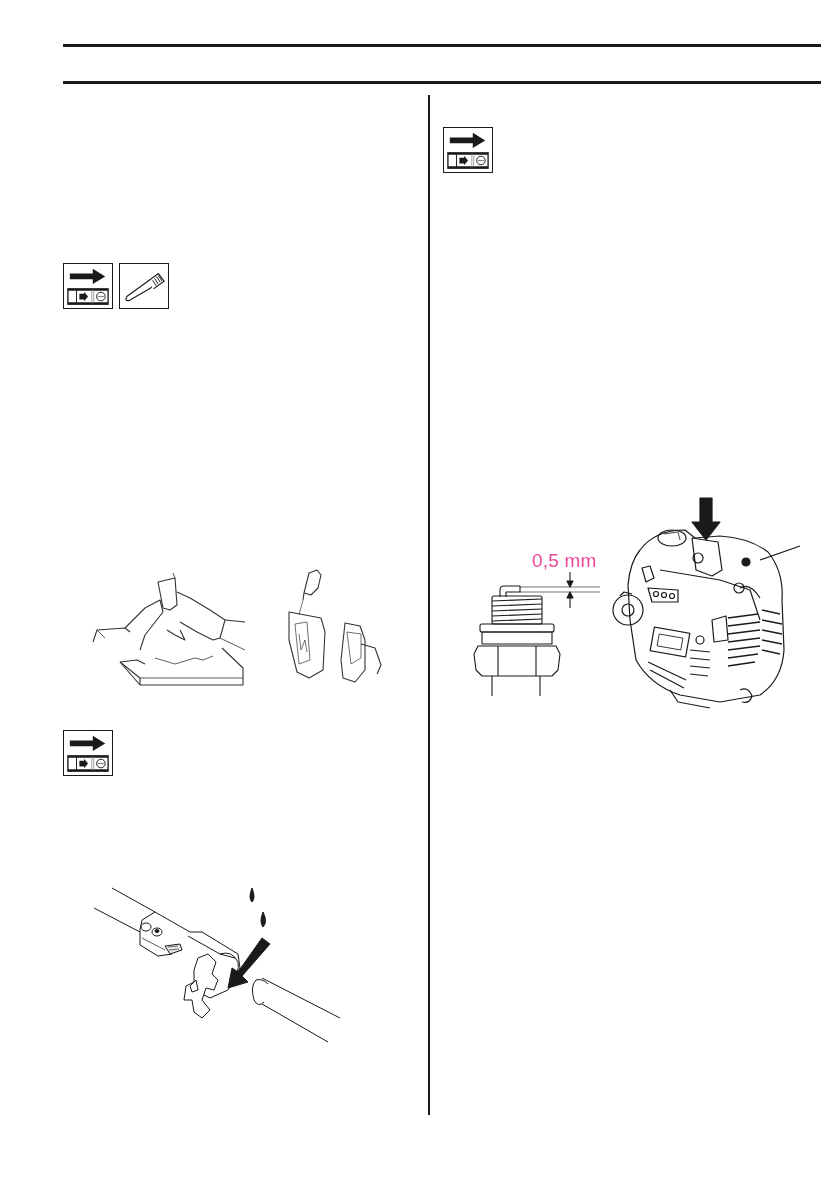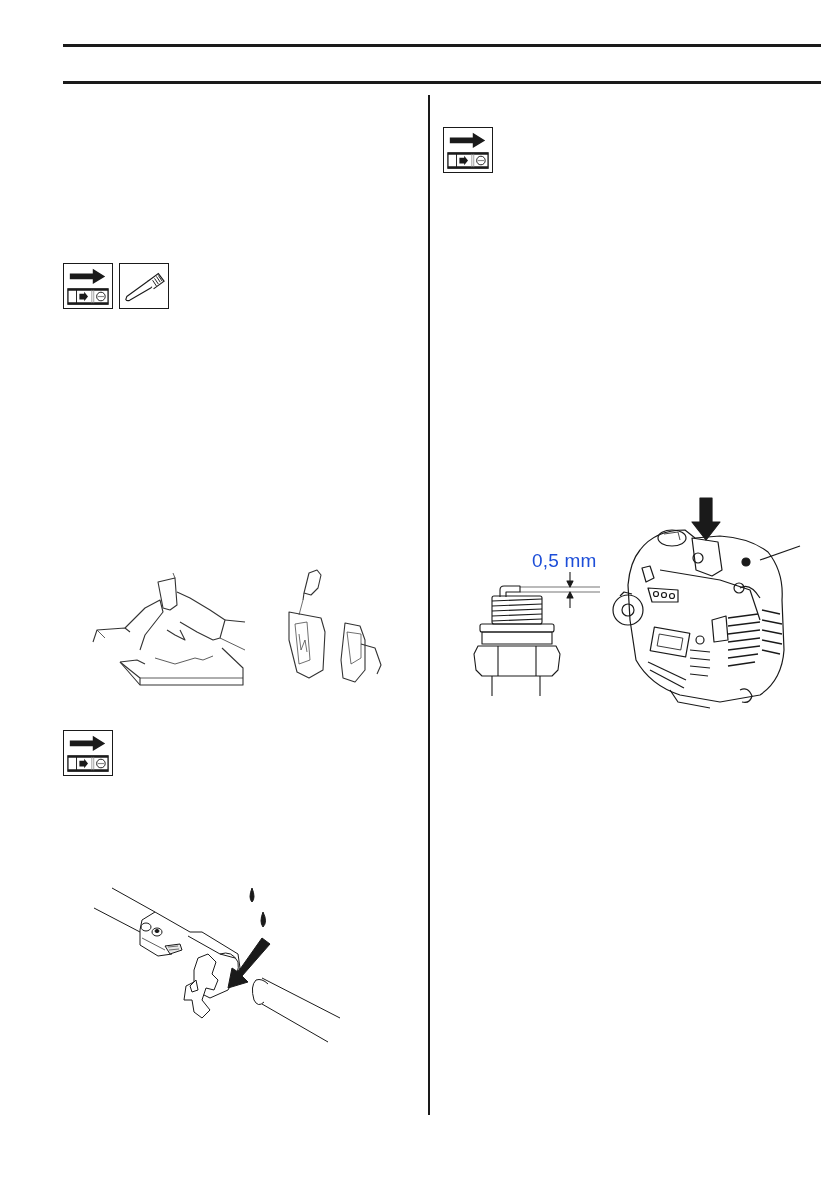--- a/index.html
+++ b/index.html
@@ -5,21 +5,21 @@
     html, body { margin: 0; padding: 0; background: #ffffff; }
     body { width: 840px; height: 1190px; position: relative; overflow: hidden;
            font-family: "Liberation Sans", sans-serif; color: #1a1a1a; }
     .rule { position: absolute; left: 63px; width: 758px; height: 3px; background: #1a1a1a; }
     .rule.top { top: 44px; }
     .rule.bottom { top: 81px; }
     .col-divider { position: absolute; left: 428px; top: 95px; width: 1.5px; height: 1020px; background: #1a1a1a; }
     .abs { position: absolute; }
     .pict { position: absolute; width: 50px; height: 46px; border: 1.5px solid #1a1a1a; box-sizing: border-box; background: #fff; }
     .pict svg { display: block; width: 100%; height: 100%; }
-    .gap-label { position: absolute; font-size: 19px; color: #1d4ed8; letter-spacing: 0.2px; }
+    .gap-label { position: absolute; font-size: 19px; color: #ec4899; letter-spacing: 0.2px; }
   </style>
 </head>
 <body>
 
 <div class="rule top"></div>
 <div class="rule bottom"></div>
 
 <div class="col-divider"></div>
 
 <section>

